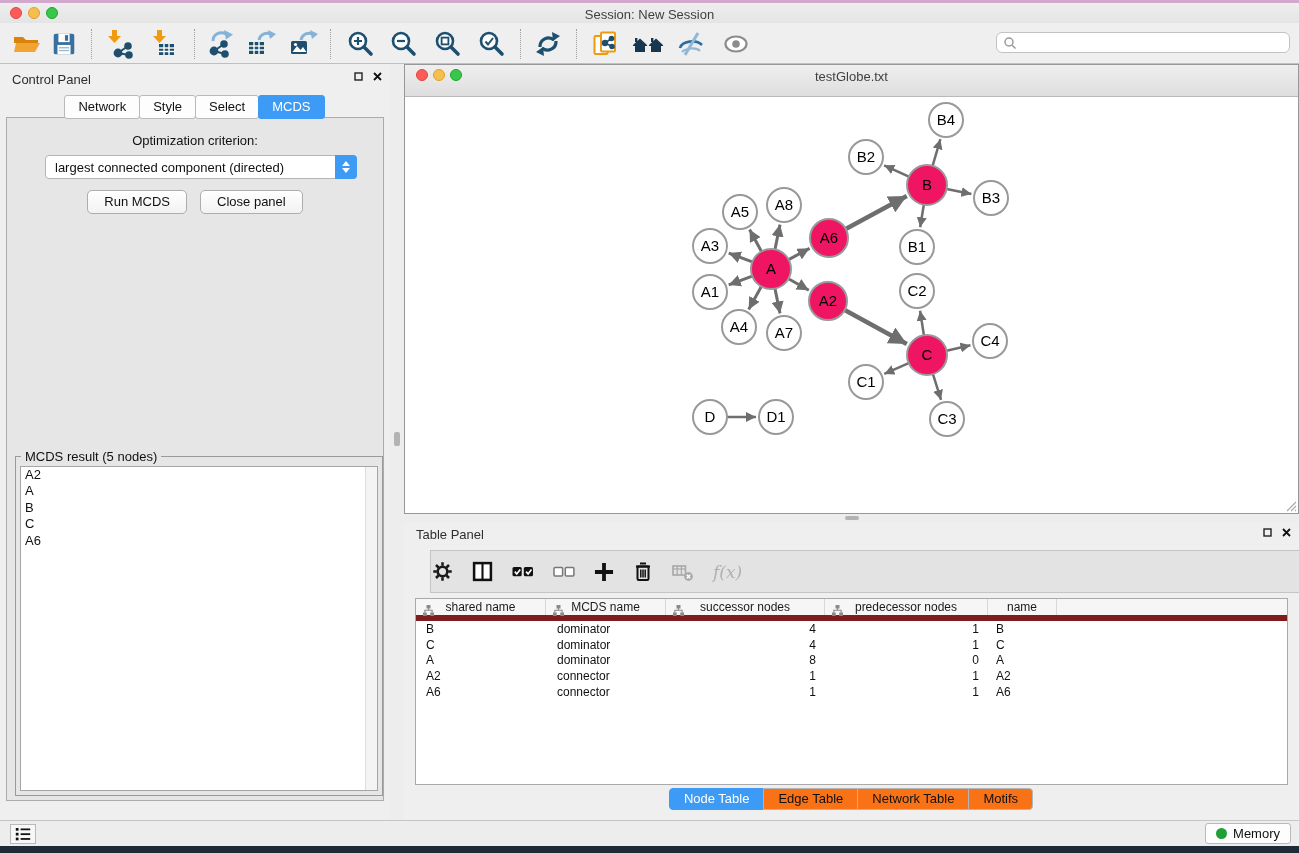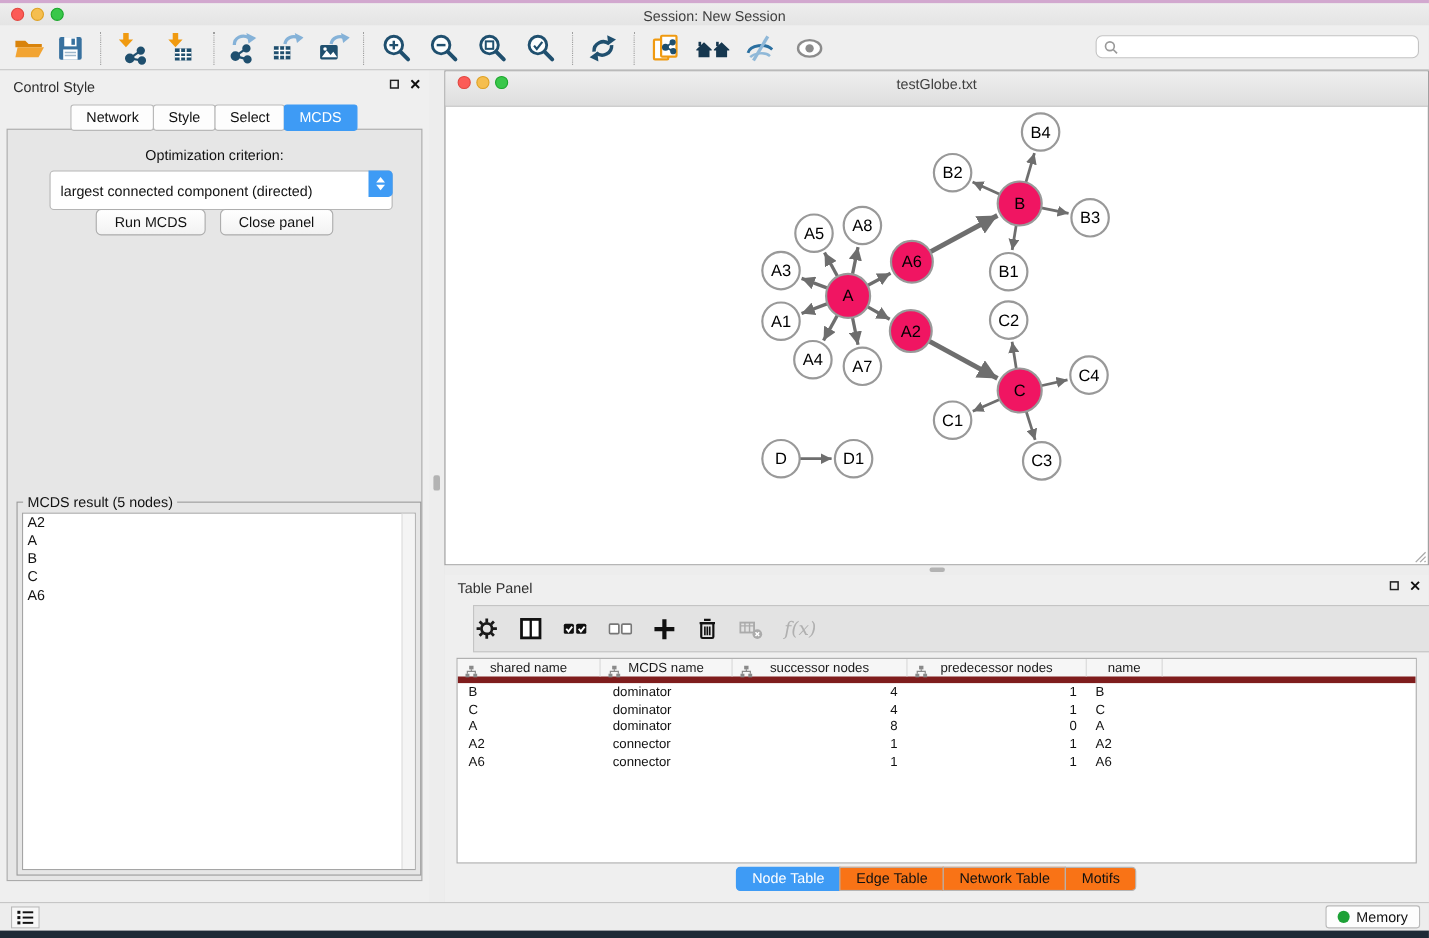--- a/index.html
+++ b/index.html
@@ -33,21 +33,21 @@
   .panel-icons { position:absolute; right:8px; top:8px; display:flex; gap:10px; align-items:center; }
   #cp-tabs { position:absolute; left:0; top:31px; width:100%; display:flex; justify-content:center; }
   .cp-tab { font-size:13px; padding:3px 13px 4px; background:#FDFDFD;
     border:1px solid #B9B9B9; margin-left:-1px; border-radius:3px; color:#111;
     position:relative; z-index:2; }
   .cp-tab.active { background:#3E9BF5; border-color:#3E9BF5; color:#FFF; }
   #cp-box { position:absolute; left:6px; top:53px; width:378px; height:684px;
     background:#E6E6E6; border:1px solid #ABABAB; }
   #opt-label { position:absolute; left:0; width:100%; top:15px; text-align:center;
     font-size:13px; color:#111; }
-  #criterion { position:absolute; left:38px; top:37px; width:312px; height:36px;
+  #criterion { position:absolute; left:38px; top:37px; width:312px; height:24px;
     background:#FFF; border:1px solid #B5B5B5; border-radius:4px;
     font-size:13px; color:#111; display:flex; align-items:center; padding-left:9px; }
   #criterion .stepper { position:absolute; right:-1px; top:-1px; width:22px; height:24px;
     background:#3E9BF5; border-radius:0 4px 4px 0; display:flex; flex-direction:column;
     align-items:center; justify-content:center; gap:2px; }
   .chev-up { width:0; height:0; border-left:4px solid transparent;
     border-right:4px solid transparent; border-bottom:5px solid #FFF; }
   .chev-down { width:0; height:0; border-left:4px solid transparent;
     border-right:4px solid transparent; border-top:5px solid #FFF; }
   .cp-btn-row { position:absolute; left:0; top:72px; width:100%; display:flex;
@@ -290,21 +290,21 @@
     </div>
     <div id="search-box">
       <svg width="14" height="14" viewBox="0 0 14 14">
         <circle cx="6" cy="6" r="4" fill="none" stroke="#9A9A9A" stroke-width="1.5"></circle>
         <line x1="9" y1="9" x2="12.5" y2="12.5" stroke="#9A9A9A" stroke-width="1.5"></line>
       </svg>
     </div>
   </div>
 
   <div class="abs" id="control-panel">
-    <div id="cp-title">Control Style</div>
+    <div id="cp-title">Control Panel</div>
     <div class="panel-icons">
       <svg width="9" height="9" viewBox="0 0 9 9">
         <rect x="1" y="1" width="7" height="7" fill="none" stroke="#222" stroke-width="1.4"></rect>
       </svg>
       <svg width="9" height="9" viewBox="0 0 9 9">
         <path d="M1 1l7 7M8 1l-7 7" stroke="#111" stroke-width="1.8"></path>
       </svg>
     </div>
     <div id="cp-tabs">
       <div class="cp-tab">Network</div>

